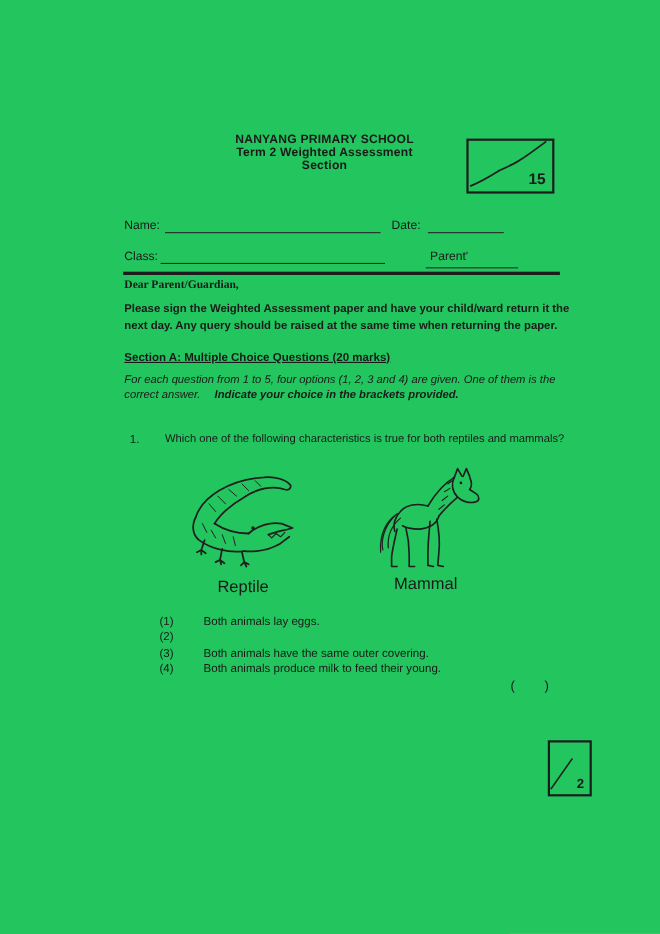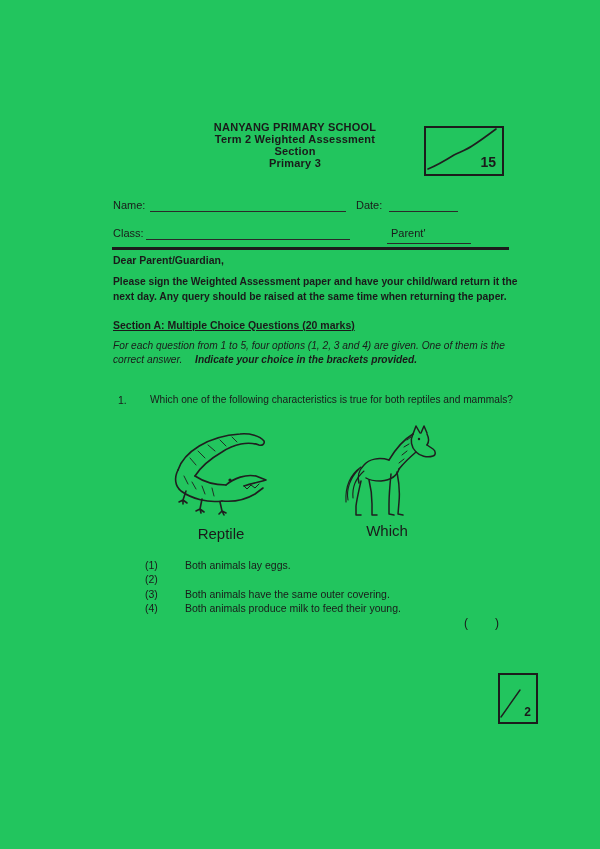--- a/index.html
+++ b/index.html
@@ -13,21 +13,21 @@
   .header-block{left:130px;top:121px;width:330px;text-align:center;
     font-weight:bold;font-size:11px;line-height:12px;letter-spacing:.2px;}
   .marks-box{left:424px;top:126px;width:76px;height:46px;border:2px solid #1c1c1c;}
   .marks-box svg{position:absolute;left:0;top:0;}
   .marks-value{position:absolute;right:6px;bottom:4px;font-weight:bold;font-size:14px;}
   
   .field-label{font-size:11px;}
   .wline{border-top:1.4px solid #2a2a2a;height:0;}
   .rule{left:112px;top:247px;width:397px;height:3px;background:#1c1c1c;}
   
-  .salutation{left:113px;top:254px;font-size:10.5px;font-weight:bold;}
+  .salutation{left:113px;top:254px;font-size:10.5px;font-weight:bold;font-family:Liberation Serif, serif;}
   .notice-body{left:113px;top:274px;width:408px;font-size:10.3px;font-weight:bold;line-height:15px;}
   .section-heading{left:113px;top:319px;font-size:10.5px;font-weight:bold;text-decoration:underline;}
   .instructions{left:113px;top:339px;width:410px;font-size:10.2px;font-style:italic;line-height:14px;}
   .instructions .em{font-weight:bold;margin-left:10px;}
   
   .q-num{left:118px;top:394px;font-size:10.5px;}
   .q-text{left:150px;top:394px;width:420px;font-size:10.2px;}
   
   .fig-reptile{left:168px;top:428px;}
   .fig-mammal{left:331px;top:424px;}
@@ -47,21 +47,20 @@
 </style>
 </head>
 <body>
 
 <div class="page">
 
   <div class="abs header-block">
     <div>NANYANG PRIMARY SCHOOL</div>
     <div>Term 2 Weighted Assessment</div>
     <div>Section</div>
-    <div>Primary 3</div>
   </div>
 
   <div class="abs marks-box">
     <svg width="72" height="42" viewBox="0 0 72 42">
       <path class="sketch" stroke-width="1.6" d="M2,41 C12,37 20,32 28,27 C34,24 40,22 46,18 C54,13 62,7 70,1"></path>
     </svg>
     <span class="marks-value">15</span>
   </div>
 
   <span class="abs field-label" style="left:113px;top:199px;">Name:</span>
@@ -118,21 +117,21 @@
         <path d="M68,45 C66,52 60,56 50,57 C44,57 38,56 35,54"></path>
         <path d="M30,43 C20,50 14,62 15,78 M33,47 C25,54 21,64 22,74 M28,45 C19,54 15,66 17,76" stroke-width="1.1"></path>
         <path d="M66,48 C68,58 69,68 68,78 L67,90 l5,1"></path>
         <path d="M60,50 C59,60 58,70 58,80 L58,90 l5,1"></path>
         <path d="M30,57 C28,66 26,74 25,82 L25,91 l5,0"></path>
         <path d="M38,56 C40,64 41,72 41,80 L41,91 l5,0"></path>
         <circle cx="88" cy="15" r="1.2" fill="#1f1f1f" stroke="none"></circle>
       </g>
     </svg>
   </div>
-  <div class="abs fig-caption cap-mammal">Which</div>
+  <div class="abs fig-caption cap-mammal">Mammal</div>
 
   <div class="abs options">
     <div class="opt-row">
       <span class="opt-num">(1)</span>
       <span>Both animals lay eggs.</span>
     </div>
     <div class="opt-row">
       <span class="opt-num">(2)</span>
     </div>
     <div class="opt-row">

